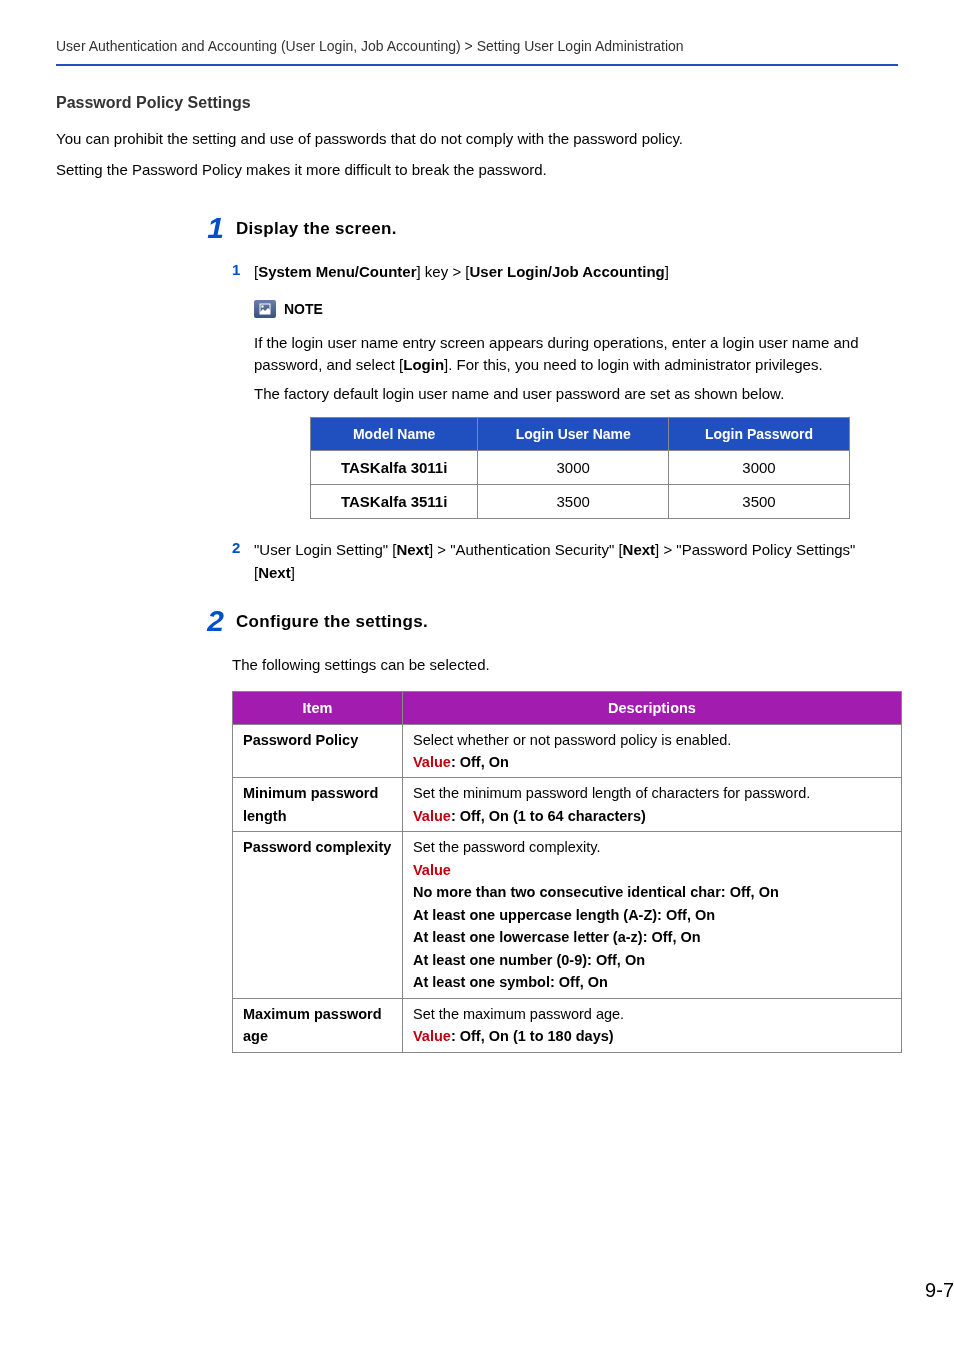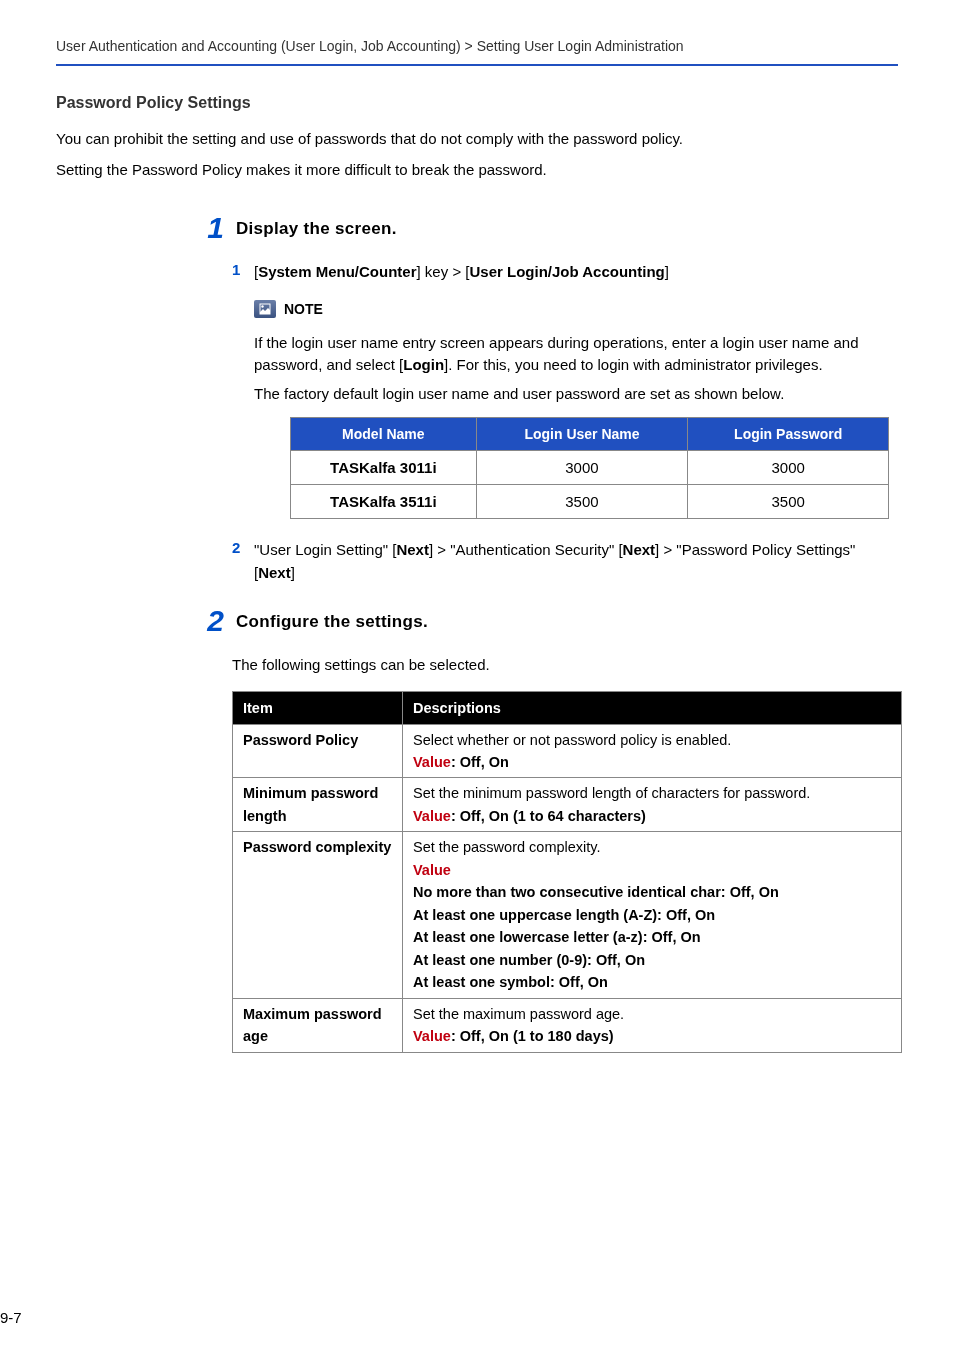--- a/index.html
+++ b/index.html
@@ -103,22 +103,22 @@
       font-size: 14px;
     }
     .note-para {
       font-size: 15px;
       line-height: 1.5;
       margin-bottom: 6px;
     }
     .login-table {
       border-collapse: collapse;
       margin-top: 12px;
-      margin-left: 36px;
-      width: 599px;
+      margin-left: 56px;
+      width: 540px;
     }
     .login-table th {
       background: #2050c0;
       color: #fff;
       font-weight: bold;
       padding: 8px 10px;
       text-align: center;
       border: 1px solid #888;
       font-size: 14px;
     }
@@ -128,48 +128,48 @@
       font-size: 15px;
       text-align: center;
     }
     .login-table td.model { font-weight: bold; }
     .settings-table {
       border-collapse: collapse;
       margin-top: 14px;
       width: 670px;
     }
     .settings-table th {
-      background: #000000;
+      background: #a21caf;
       color: #fff;
       font-weight: bold;
       padding: 8px 10px;
-      text-align: left;
+      text-align: center;
       border: 1px solid #888;
       font-size: 14.5px;
     }
     .settings-table td {
       border: 1px solid #888;
       padding: 4px 10px;
       font-size: 14.5px;
       vertical-align: top;
       line-height: 1.55;
     }
     .settings-table td.item-col {
       font-weight: bold;
       width: 170px;
     }
     .val-label { color: #c00010; font-weight: bold; }
     .val-text { font-weight: bold; }
     .page-no {
       position: absolute;
-      bottom: 24px;
+      bottom: 48px;
       left: 0;
       width: 954px;
-      text-align: left;
-      font-size: 15px;
+      text-align: right;
+      font-size: 20px;
     }
     .indent-left { margin-left: 140px; }
     b { font-weight: bold; }
   </style>
 </head>
 <body>
 
 <div class="breadcrumb">User Authentication and Accounting (User Login, Job Accounting) &gt; Setting User Login Administration</div>
 <hr class="breadcrumb-divider">
 

